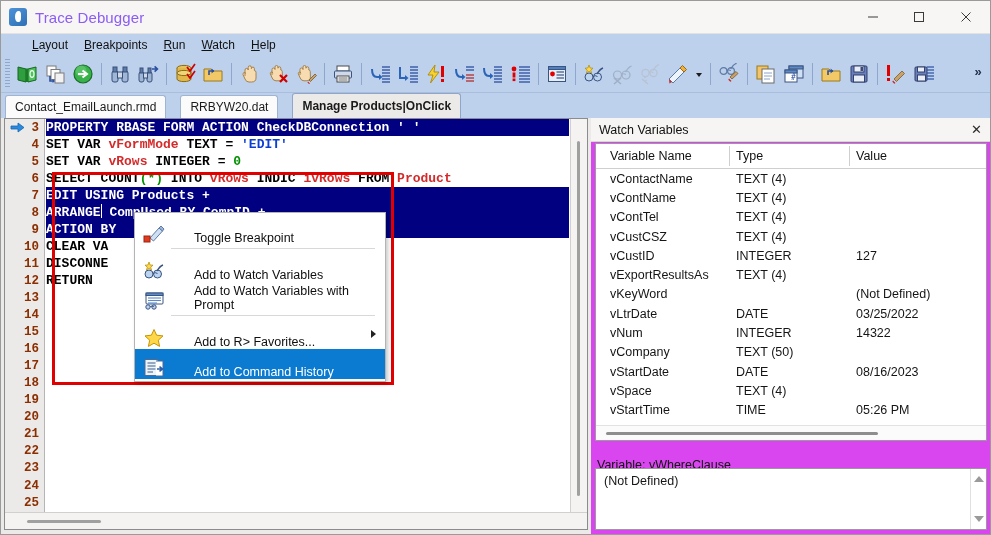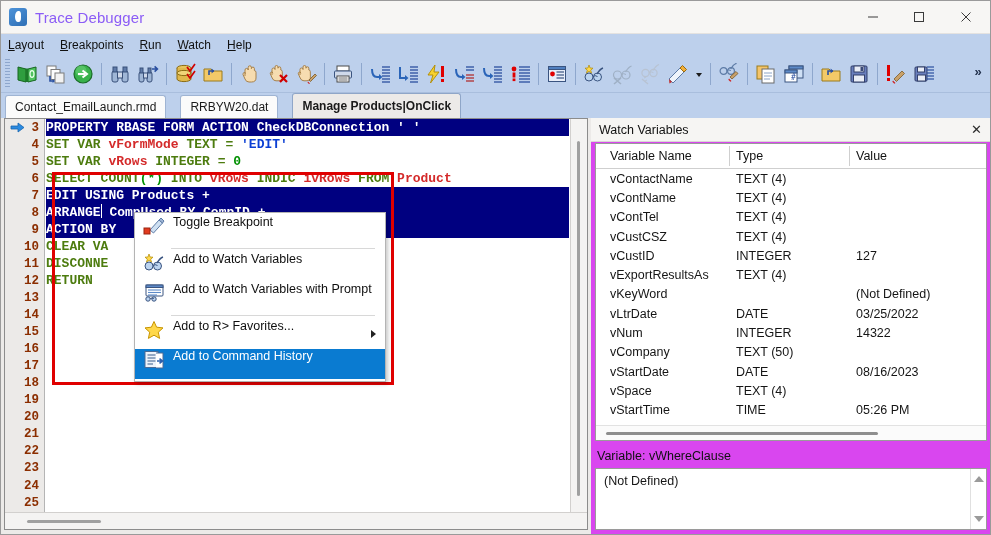--- a/index.html
+++ b/index.html
@@ -58,21 +58,21 @@
   }
   .win-btn:last-child { width: 48px; }
   .win-btn svg { display: block; }
 
   
   .menubar {
     height: 22px;
     background: #bdd0ec;
     display: flex;
     align-items: center;
-    padding-left: 0;
+    padding-left: 24px;
     gap: 2px;
   }
   .menu-item {
     font-size: 12px;
     color: #111;
     padding: 2px 7px;
     white-space: nowrap;
   }
   .menu-item u { text-decoration: underline; }
 
@@ -200,21 +200,21 @@
     font-size: 13px;
     font-weight: bold;
     color: #000080;
     line-height: 17.05px;
     padding-left: 0;
   }
   .code-line.sel {
     background: #000080;
     color: #ffffff;
   }
-  .tok-kw   { color: #4d7c0f; }
+  .tok-kw   { color: #000000; }
   .tok-var  { color: #d42a2a; }
   .tok-str  { color: #0b3fd4; }
   .tok-num  { color: #009000; }
   .tok-fn   { color: #000080; }
   .sel .tok-kw, .sel .tok-fn { color: #ffffff; }
 
   .caret {
     display: inline-block;
     width: 1px; height: 14px;
     background: #ffffff;
@@ -268,25 +268,26 @@
     width: 252px;
     background: #ffffff;
     border: 1px solid #b4b4b4;
     box-shadow: 2px 2px 4px rgba(0,0,0,0.22);
     z-index: 40;
     padding: 2px 0;
   }
   .ctx-item {
     height: 30px;
     display: flex;
-    align-items: flex-start;
+    align-items: flex-end;
     padding-left: 6px;
     font-size: 12.5px;
     color: #0f0f0f;
     position: relative;
+    gap: 21px;
   }
   .ctx-item.selected {
     background: #0a7bd1;
     color: #ffffff;
   }
   .ctx-icon {
     width: 26px; height: 22px;
     display: flex; align-items: center; justify-content: center;
     margin-right: 6px;
     flex: 0 0 auto;
@@ -366,21 +367,21 @@
   }
   .wg-hthumb {
     position: absolute;
     left: 10px; top: 6px;
     width: 272px; height: 3px;
     background: #8e8e8e;
     border-radius: 2px;
   }
   .watch-varlabel {
     position: absolute;
-    left: 4px; top: 328px;
+    left: 4px; top: 337px;
     width: 392px;
     font-size: 12.5px;
     color: #111;
     padding: 3px 0 3px 2px;
   }
   .watch-detail {
     position: absolute;
     left: 4px; top: 350px;
     width: 392px; height: 62px;
     background: #ffffff;

